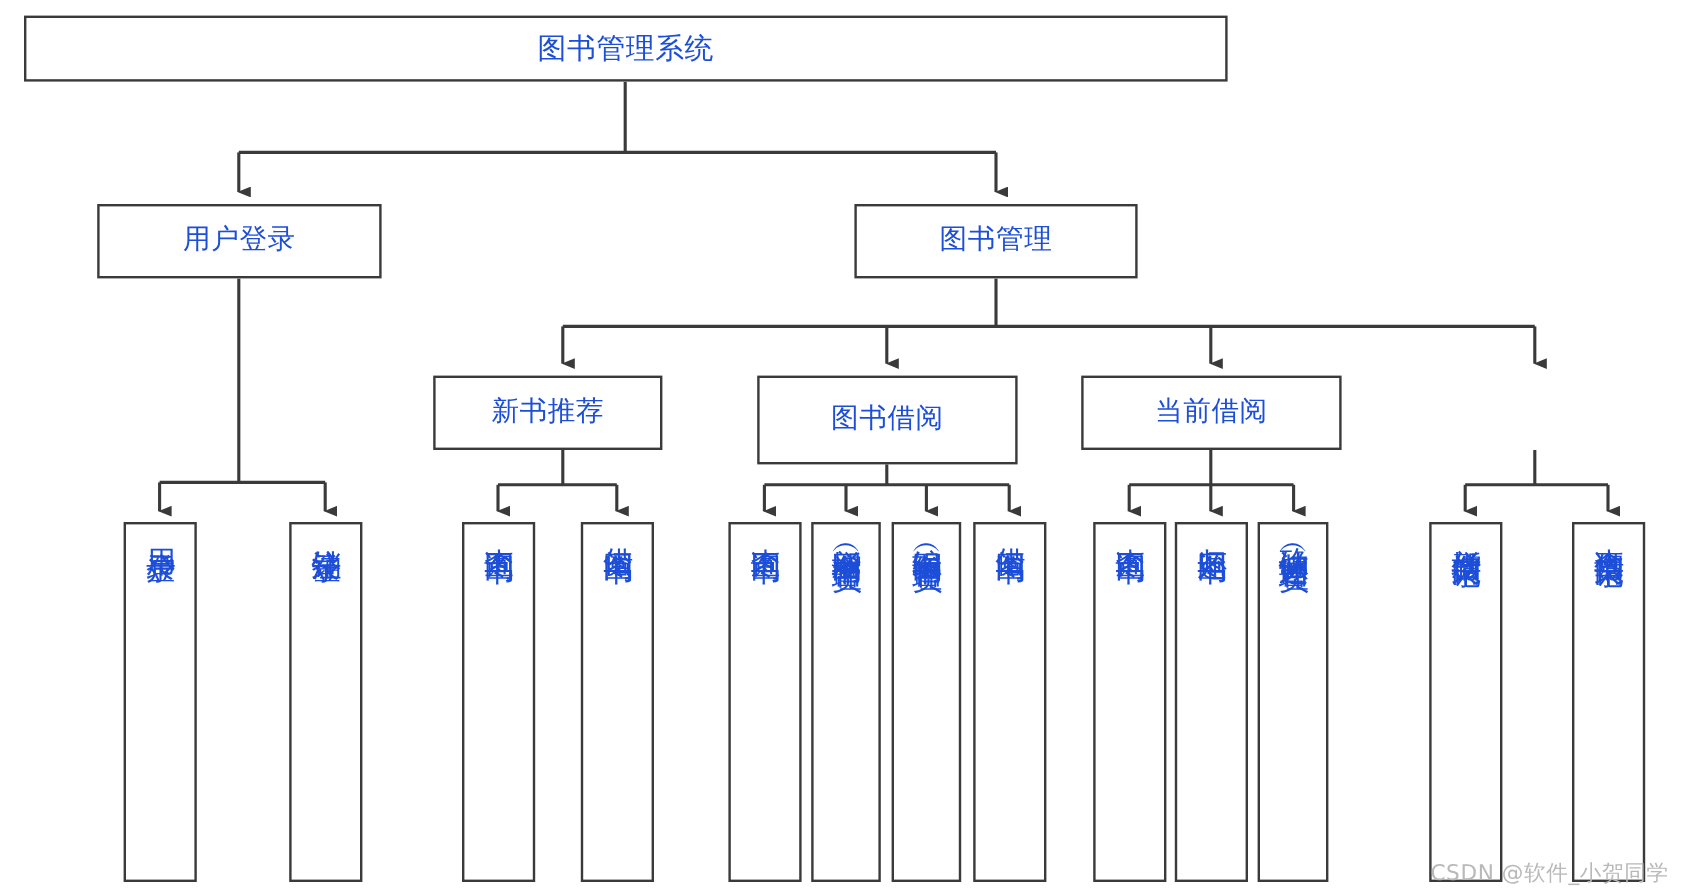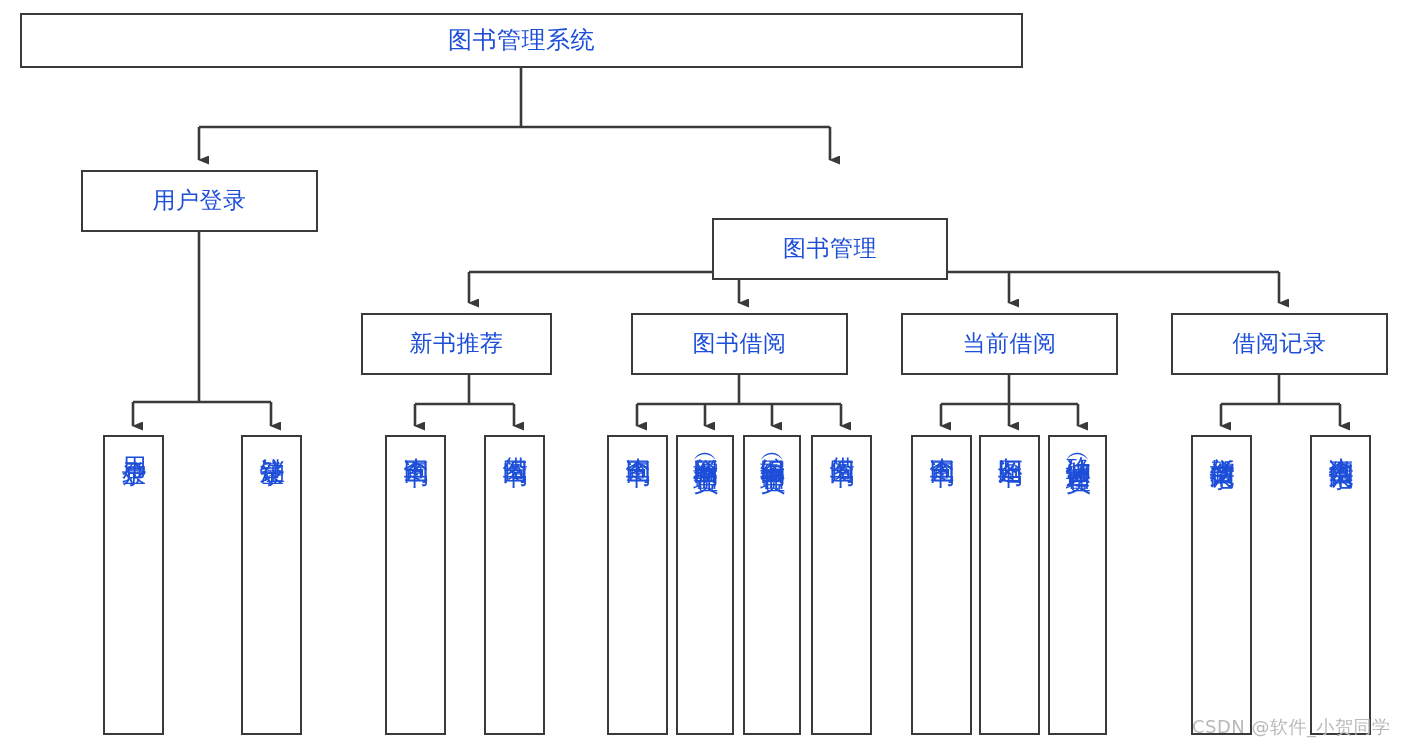--- a/index.html
+++ b/index.html
@@ -125,39 +125,36 @@
   </svg>
 
   <div class="node horiz root" style="left:20px; top:13px; width:1003px; height:55px;">
     <span class="label">图书管理系统</span>
   </div>
 
   <div class="node horiz" style="left:81px; top:170px; width:237px; height:62px;">
     <span class="label">用户登录</span>
   </div>
 
-  <div class="node horiz" style="left:712px; top:170px; width:236px; height:62px;margin-top:48px;">
+  <div class="node horiz" style="left:712px; top:170px; width:236px; height:62px;">
     <span class="label">图书管理</span>
   </div>
 
   <div class="node horiz" style="left:361px; top:313px; width:191px; height:62px;">
     <span class="label">新书推荐</span>
   </div>
 
-  <div class="node horiz" style="left:631px; top:313px; width:217px; height:62px;">
+  <div class="node horiz" style="left:631px; top:313px; width:217px; height:74px;">
     <span class="label">图书借阅</span>
   </div>
 
   <div class="node horiz" style="left:901px; top:313px; width:217px; height:62px;">
     <span class="label">当前借阅</span>
   </div>
 
-  <div class="node horiz" style="left:1171px; top:313px; width:217px; height:62px;">
-    <span class="label">借阅记录</span>
-  </div>
 
   <div class="node vert" style="left:103px; top:435px; width:61px; height:300px;">
     <span class="label">用户登录</span>
   </div>
 
   <div class="node vert" style="left:241px; top:435px; width:61px; height:300px;">
     <span class="label">注销登录</span>
   </div>
 
   <div class="node vert" style="left:385px; top:435px; width:61px; height:300px;">

